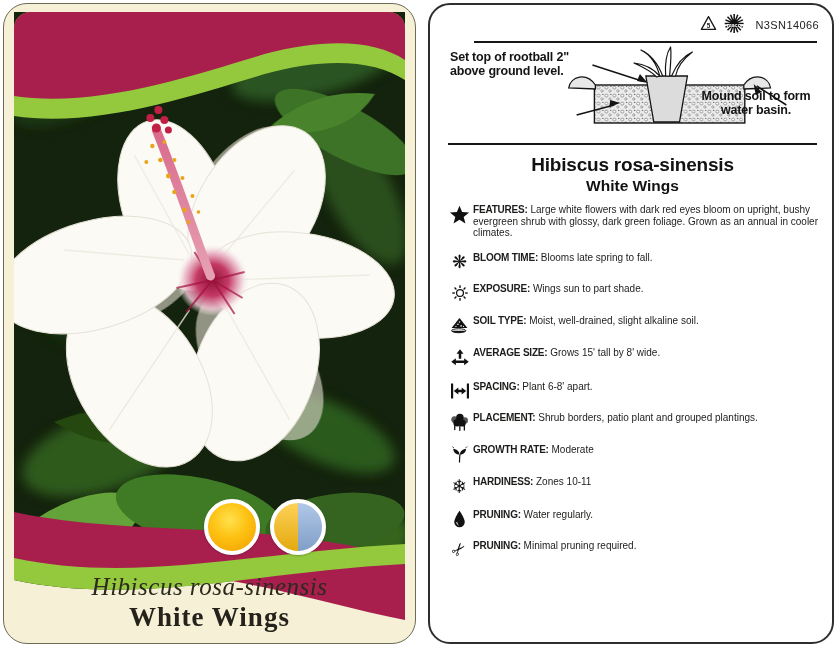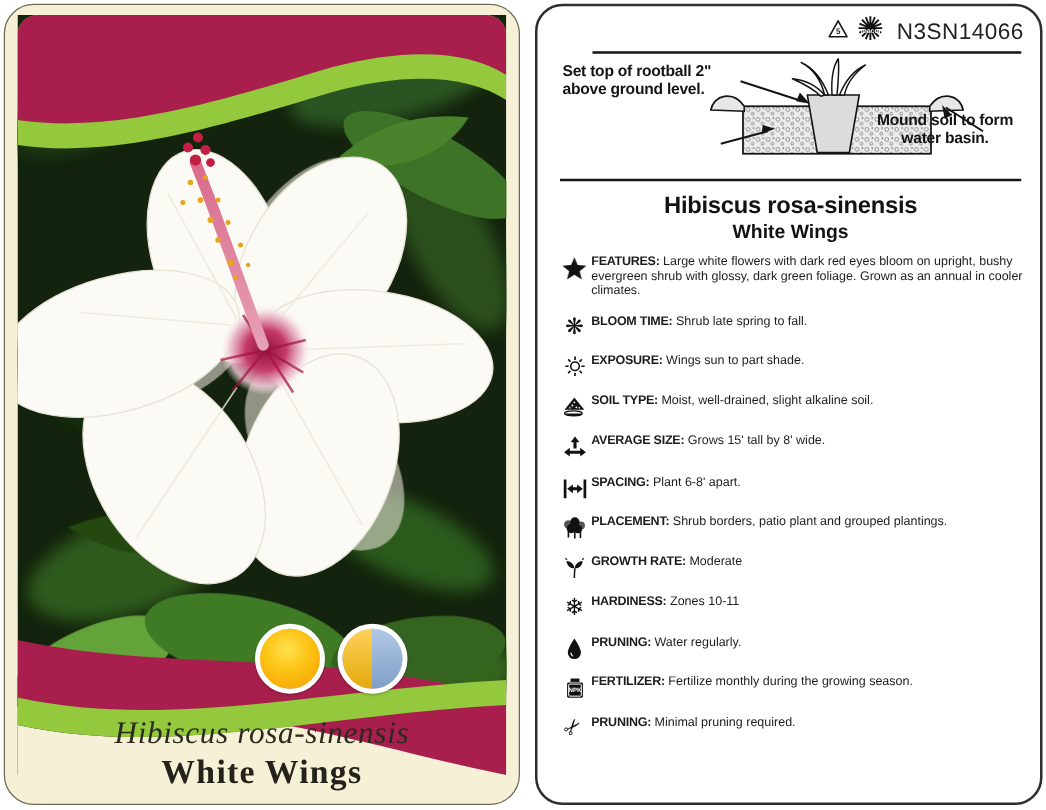--- a/index.html
+++ b/index.html
@@ -16,21 +16,21 @@
   .sun-badge{position:absolute;width:48px;height:48px;border:4px solid #fff;border-radius:50%;box-shadow:0 1px 2px rgba(0,0,0,.25);}
   .sun-full{left:200px;top:495px;background:radial-gradient(circle at 45% 35%, #ffe14d 0%, #fdc112 45%, #f19d00 100%);}
   .sun-half{left:266px;top:495px;background:linear-gradient(to bottom, rgba(255,255,255,.30), rgba(0,0,0,.10)),linear-gradient(90deg, #fdbd10 0 50%, #8fb0dd 50% 100%);}
   .front-names{position:absolute;left:0;right:0;bottom:10px;text-align:center;}
   .binomial{font-family:"Liberation Serif",serif;font-style:italic;font-size:25px;color:#2c2a1f;letter-spacing:.5px;}
   .cultivar{font-family:"Liberation Serif",serif;font-weight:bold;font-size:27px;color:#24221a;letter-spacing:1px;margin-top:1px;}
 
   
   .back{left:428px;top:3px;width:406px;height:641px;background:#fff;border:2px solid #2e2e2c;border-radius:22px;padding:6px 13px 0 16px;}
   .back-header{display:flex;align-items:center;justify-content:flex-end;gap:6px;height:24px;margin-top:2px;}
-  .item-no{font-size:18px;color:#232323;letter-spacing:.4px;}
+  .item-no{font-size:11px;color:#232323;letter-spacing:.4px;}
   .burst{position:relative;width:26px;height:24px;display:inline-block;}
   .burst .burst-star{font-family:"DejaVu Sans",sans-serif;font-size:26px;line-height:24px;color:#111;position:absolute;left:0;top:-1px;}
   .burst .burst-text{position:absolute;left:1px;top:9px;width:24px;text-align:center;font-size:5.5px;font-weight:bold;color:#fff;letter-spacing:0;}
   .hr{border-top:2px solid #161616;height:0;}
   .hr1{margin:4px 2px 0 28px;}
   .hr2{margin:2px 2px 0 2px;}
   .diagram{position:relative;height:96px;margin-top:2px;}
   .diagram-art{position:absolute;left:0;top:0;width:100%;height:100%;}
   .diag-label{position:absolute;font-weight:bold;font-size:12.5px;line-height:1.14;color:#141414;letter-spacing:-.2px;}
   .dl1{left:4px;top:5px;width:138px;}
@@ -236,21 +236,21 @@
           <svg width="21" height="21" viewBox="0 0 24 24">
             <path fill="#111" d="M12 .8l3 7.3 7.9.5-6.1 5 2 7.6L12 16.9l-6.8 4.3 2-7.6-6.1-5 7.9-.5z"></path>
           </svg>
         </span>
         <div class="f-text"><b>FEATURES:</b><span> Large white flowers with dark red eyes bloom on upright, bushy evergreen shrub with glossy, dark green foliage. Grown as an annual in cooler climates.</span></div>
       </div>
       <div class="feature-row">
         <span class="f-icon">
           <span class="uni" style="font-size:18px">❋</span>
         </span>
-        <div class="f-text"><b>BLOOM TIME:</b><span> Shrub late spring to fall.</span></div>
+        <div class="f-text"><b>BLOOM TIME:</b><span> Blooms late spring to fall.</span></div>
       </div>
       <div class="feature-row">
         <span class="f-icon">
           <svg width="18" height="18" viewBox="0 0 24 24">
             <circle cx="12" cy="12" r="4.6" fill="none" stroke="#111" stroke-width="1.7"></circle>
             <g stroke="#111" stroke-width="1.8">
               <line x1="18.8" y1="12" x2="22.3" y2="12"></line>
               <line x1="5.2" y1="12" x2="1.7" y2="12"></line>
               <line x1="12" y1="18.8" x2="12" y2="22.3"></line>
               <line x1="12" y1="5.2" x2="12" y2="1.7"></line>
@@ -344,29 +344,18 @@
         <span class="f-icon">
           <svg width="15" height="18" viewBox="0 0 20 24">
             <path d="M10 1 C10 1 3 11 3 16 a7 7 0 0 0 14 0 C17 11 10 1 10 1 Z" fill="#111"></path>
             <path d="M6.3 16.2 a3.8 4.3 0 0 0 2.2 3.8" stroke="#fff" stroke-width="1.3" fill="none"></path>
           </svg>
         </span>
         <div class="f-text"><b>PRUNING:</b><span> Water regularly.</span></div>
       </div>
       <div class="feature-row">
         <span class="f-icon">
-          <svg width="20" height="19" viewBox="0 0 24 24">
-            <rect x="7.5" y="2.3" width="9" height="3.4" fill="#111"></rect>
-            <rect x="4" y="6.3" width="16" height="15.4" rx="1.5" fill="#111"></rect>
-            <rect x="5.6" y="7.9" width="12.8" height="12.2" rx="1" fill="none" stroke="#fff" stroke-width="1"></rect>
-            <text x="12" y="16.4" font-family="Liberation Sans, sans-serif" font-size="6.2" font-weight="bold" fill="#fff" text-anchor="middle">NPK</text>
-          </svg>
-        </span>
-        <div class="f-text"><b>FERTILIZER:</b><span> Fertilize monthly during the growing season.</span></div>
-      </div>
-      <div class="feature-row">
-        <span class="f-icon">
           <span class="uni" style="font-size:17px;display:inline-block;transform:rotate(-50deg)">✂</span>
         </span>
         <div class="f-text"><b>PRUNING:</b><span> Minimal pruning required.</span></div>
       </div>
     </div>
 </div>
 
 </body></html>

